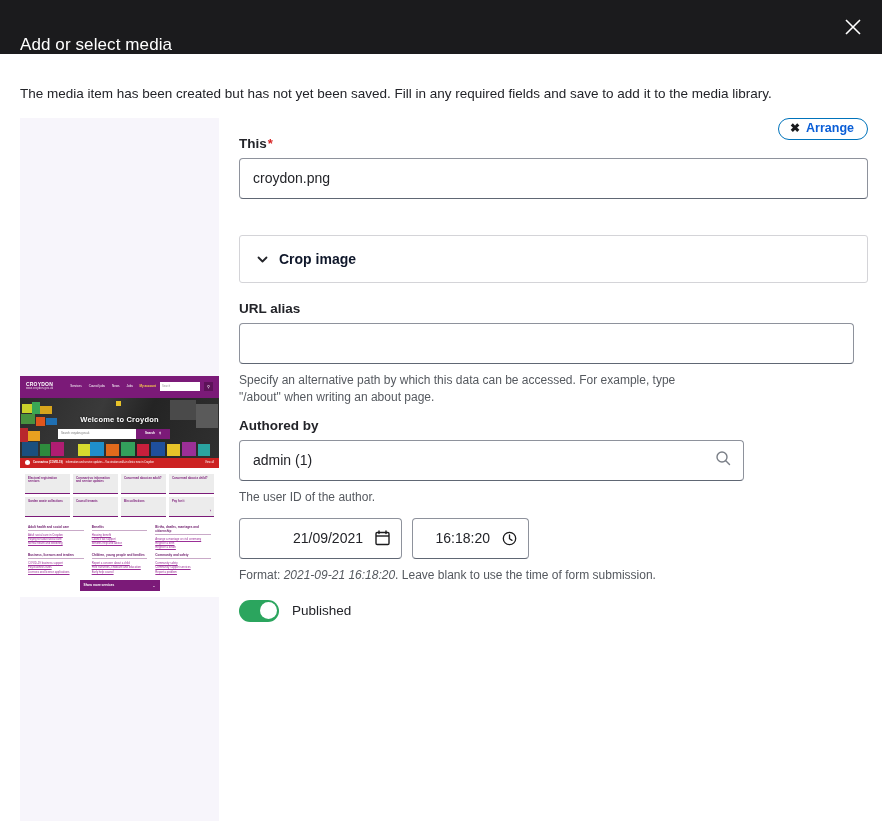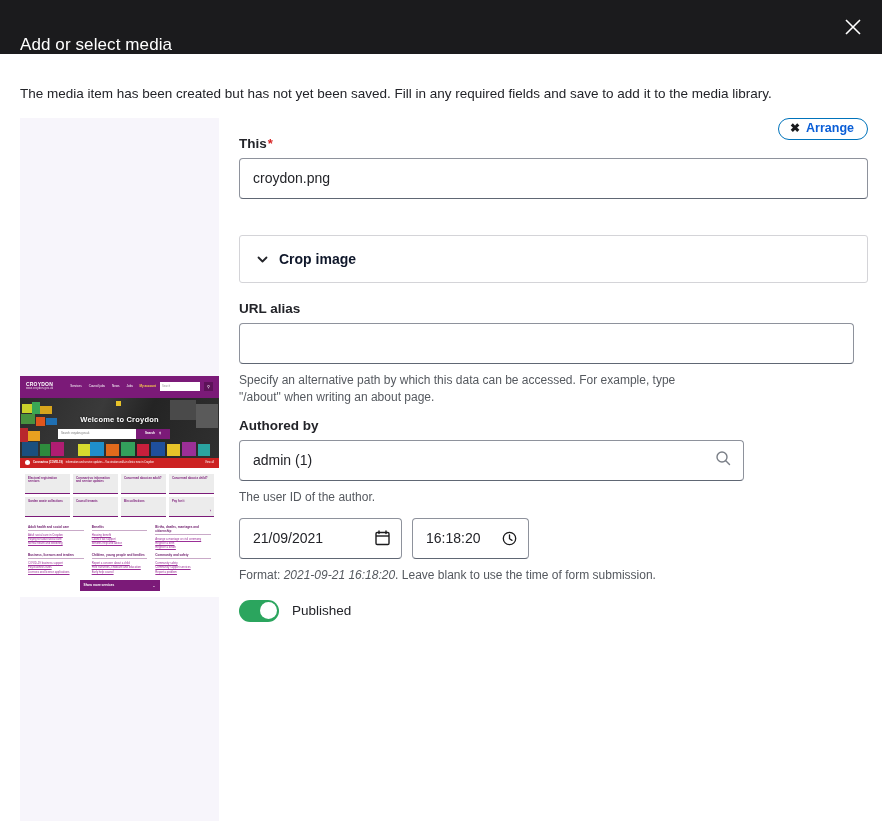--- a/index.html
+++ b/index.html
@@ -267,21 +267,21 @@
     font-size: 14px; font-weight: bold; color: #0f172a;
   }
 
   .input-wrap { position: relative; }
   .input-wrap .trailing-icon {
     position: absolute; right: 13px; top: 50%;
     transform: translateY(-50%);
     pointer-events: none; color: #7a7f87;
   }
 
-  .date-row { display: flex; gap: 10px; }
+  .date-row { display: flex; gap: 10px; text-align: right; }
   .date-input, .time-input {
     height: 41px;
     border: 1px solid #8e929c;
     border-bottom-color: #606774;
     border-radius: 4px;
     background: #fff;
     font-size: 14px;
     color: #232429;
     display: flex; align-items: center; gap: 12px;
     padding: 0 11px 0 13px;

